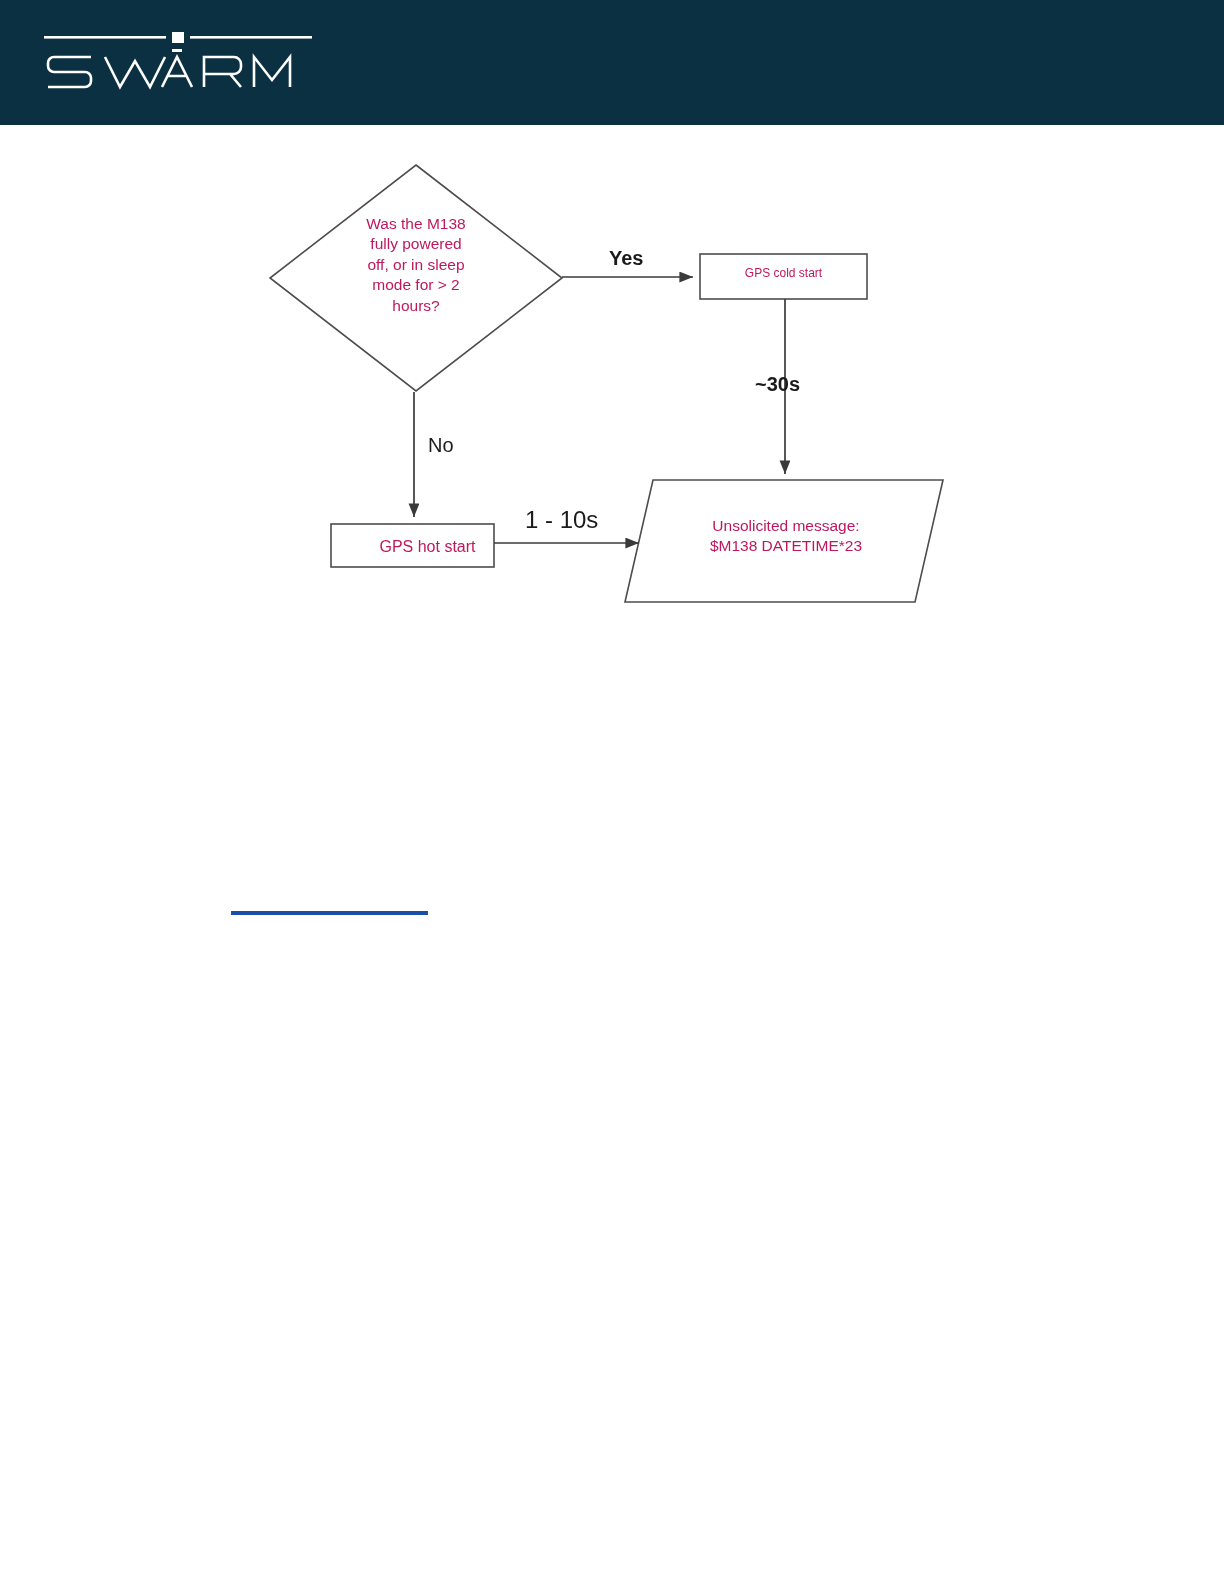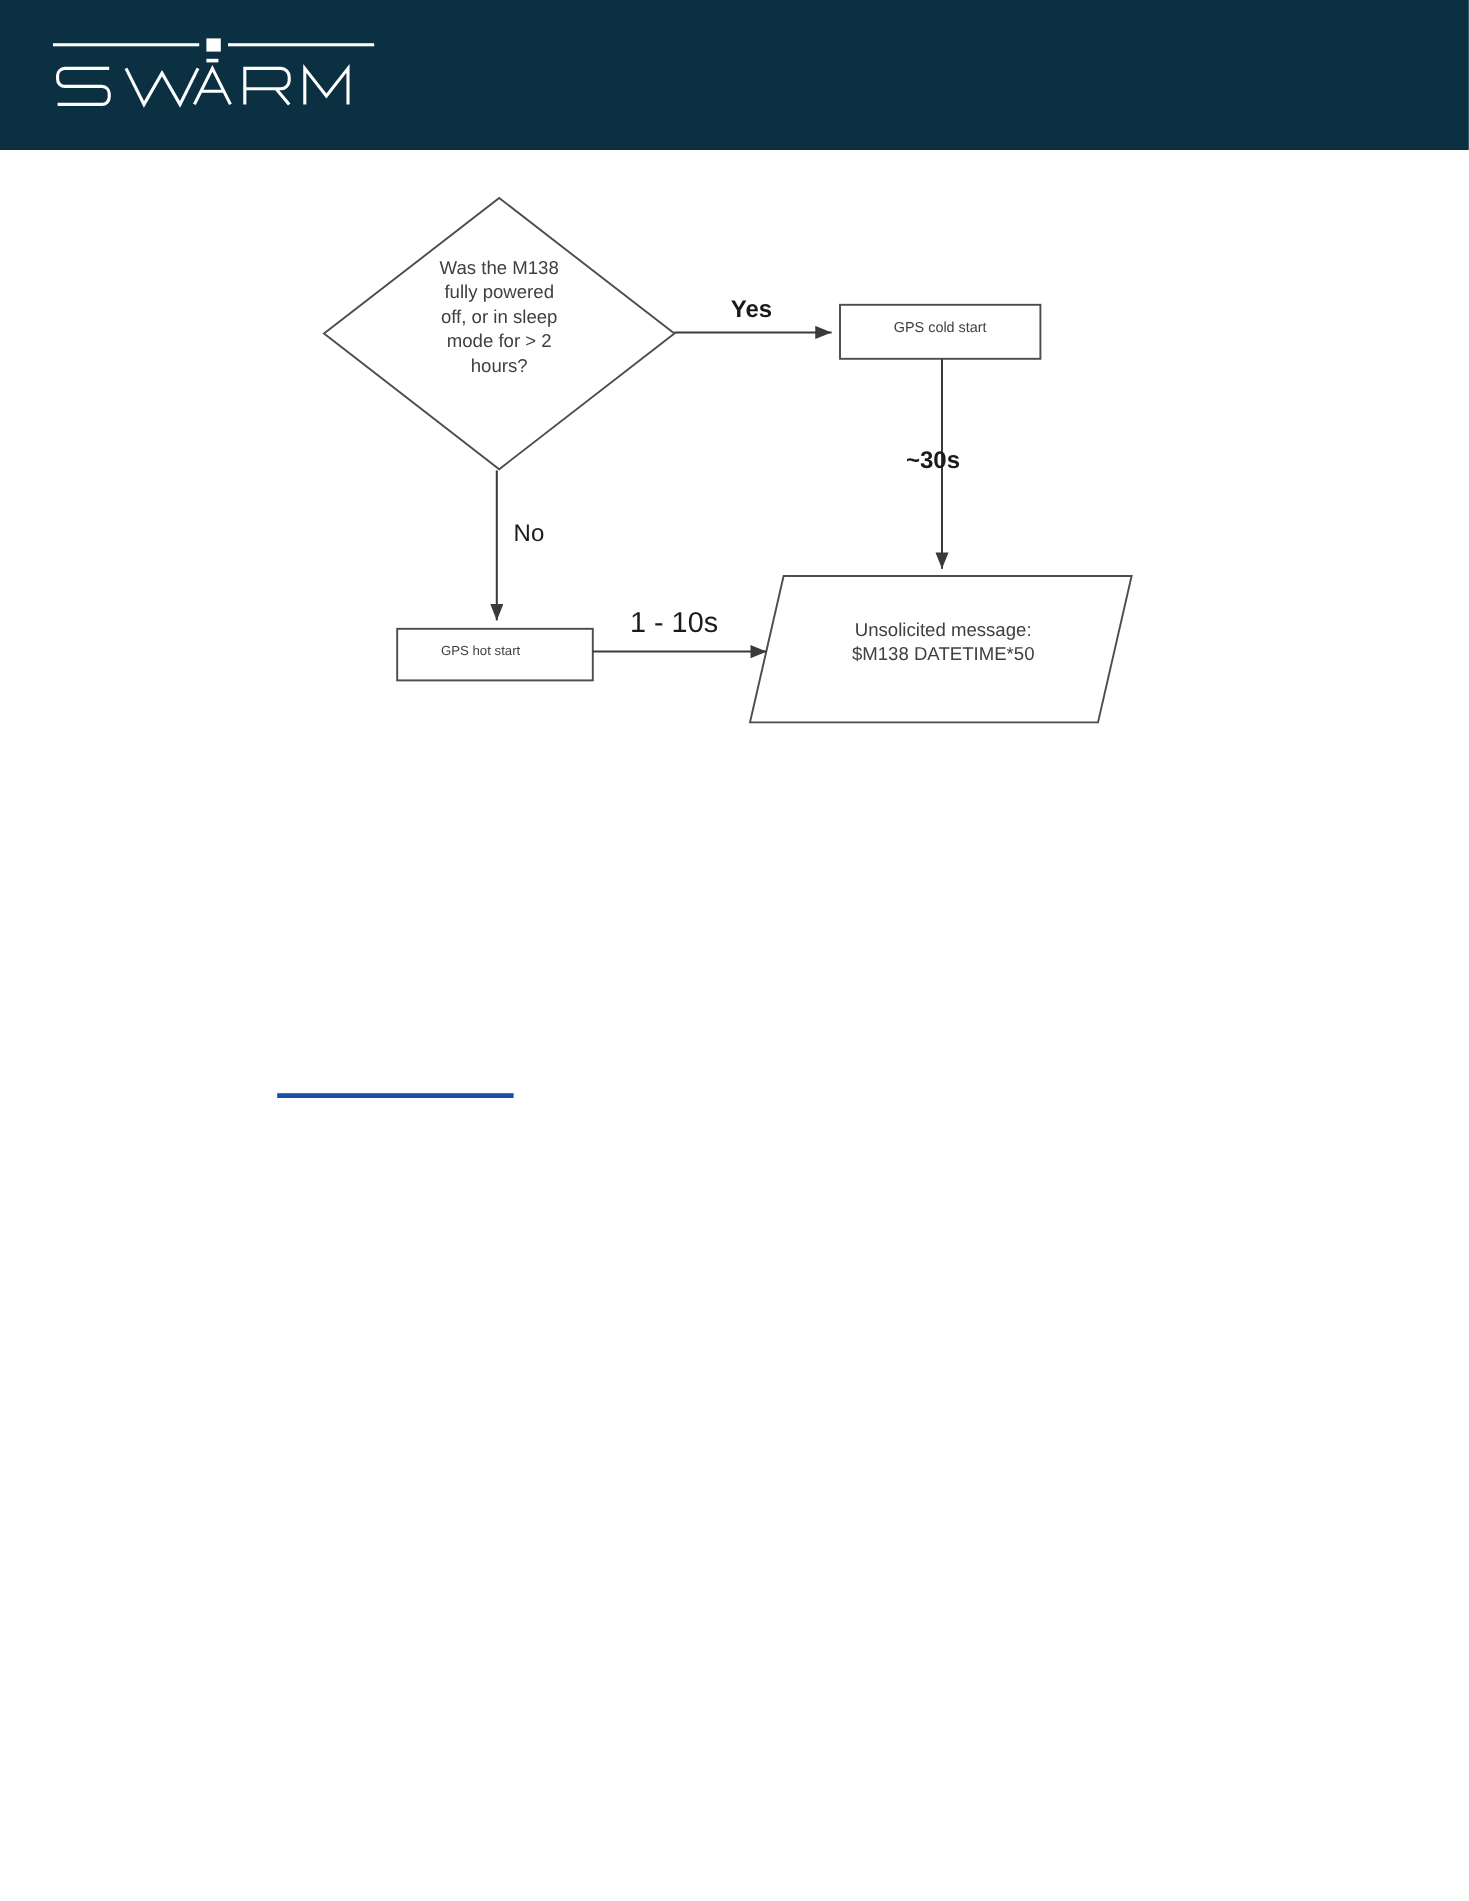--- a/index.html
+++ b/index.html
@@ -55,43 +55,43 @@
     position: absolute;
     font-family: "Liberation Sans", sans-serif;
     color: #1b1b1b;
     white-space: pre;
   }
 
   
   .node-text {
     position: absolute;
     text-align: center;
-    color: #404040;
+    color: #be185d;
     font-family: "Liberation Sans", sans-serif;
     white-space: pre-line;
     line-height: 1.32;
   }
 
   #decision-text {
     left: 316px;
     top: 89px;
     width: 200px;
     font-size: 15.5px;
   }
   #cold-start-text {
     left: 700px;
     top: 141px;
     width: 167px;
     font-size: 12px;
   }
   #hot-start-text {
-    left: 319px;
+    left: 346px;
     top: 411px;
     width: 163px;
-    font-size: 11px;
+    font-size: 16px;
   }
   #message-text {
     left: 650px;
     top: 391px;
     width: 272px;
     font-size: 15.5px;
   }
 
   #edge-label-yes   { left: 609px;  top: 122px; font-size: 20px; font-weight: bold; }
   #edge-label-no    { left: 428px;  top: 309px; font-size: 20px; }
@@ -171,21 +171,21 @@
 fully powered
 off, or in sleep
 mode for &gt; 2
 hours?</div>
 
     <div class="node-text" id="cold-start-text">GPS cold start</div>
 
     <div class="node-text" id="hot-start-text">GPS hot start</div>
 
     <div class="node-text" id="message-text">Unsolicited message:
-$M138 DATETIME*50</div>
+$M138 DATETIME*23</div>
 
     <div class="flow-label" id="edge-label-yes">Yes</div>
 
     <div class="flow-label" id="edge-label-no">No</div>
 
     <div class="flow-label" id="edge-label-30s">~30s</div>
 
     <div class="flow-label" id="edge-label-1-10s">1 - 10s</div>
   </div>
 

